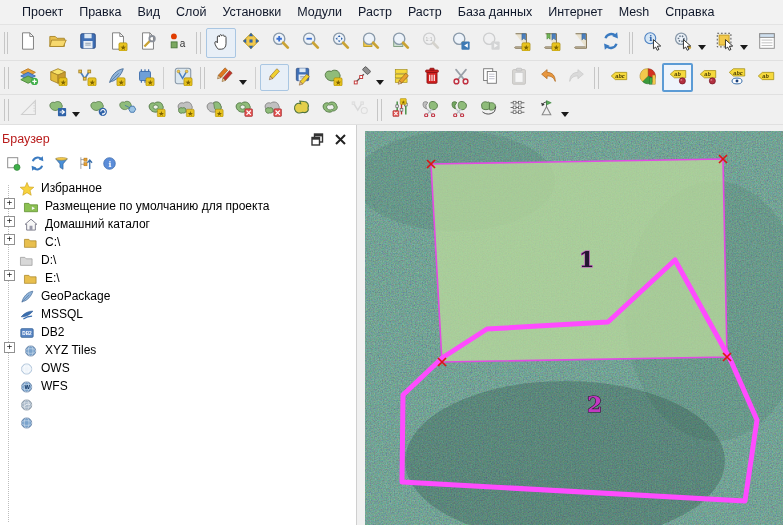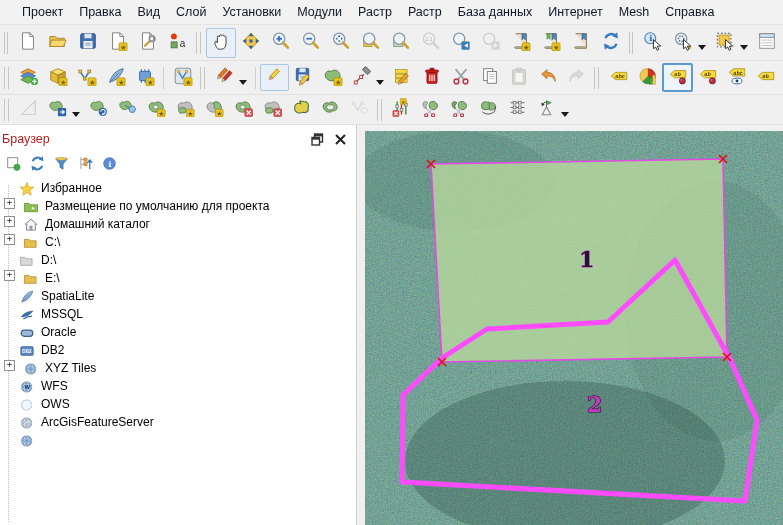--- a/index.html
+++ b/index.html
@@ -776,40 +776,31 @@
           <span class="tree-label">E:\</span>
         </div>
         <div class="tree-row">
           <span class="stub"></span>
           <span class="tree-icon">
             <svg viewBox="0 0 22 22" xmlns="http://www.w3.org/2000/svg">
               <path d="M4,18 C6,10 12,4 19,3 C17,10 11,16 6,17 Z" fill="#8fb3d9" stroke="#4a6f9a" stroke-width="1"></path>
               <line x1="4" y1="18" x2="14" y2="8" stroke="#4a6f9a" stroke-width="0.8"></line>
             </svg>
           </span>
-          <span class="tree-label">SpatiaLite</span>
+          <span class="tree-label">GeoPackage</span>
         </div>
         <div class="tree-row">
           <span class="stub"></span>
           <span class="tree-icon">
             <svg viewBox="0 0 22 22" xmlns="http://www.w3.org/2000/svg">
               <path d="M3,13.5 C7,8.5 13,5.5 19,5.5 C16,10 10,14 3,13.5 Z" fill="#3a6fb0" stroke="#24508a" stroke-width="0.7"></path>
               <path d="M6,16.5 C10,13.5 14,12.5 18,12.5" stroke="#3a6fb0" fill="none" stroke-width="1.5"></path>
             </svg>
           </span>
           <span class="tree-label">MSSQL</span>
-        </div>
-        <div class="tree-row">
-          <span class="stub"></span>
-          <span class="tree-icon">
-            <svg viewBox="0 0 22 22" xmlns="http://www.w3.org/2000/svg">
-              <rect x="3" y="7" width="16" height="8.5" rx="4.2" fill="#9db8d8" stroke="#3a6190" stroke-width="1.7"></rect>
-            </svg>
-          </span>
-          <span class="tree-label">Oracle</span>
         </div>
         <div class="tree-row">
           <span class="stub"></span>
           <span class="tree-icon">
             <svg viewBox="0 0 22 22" xmlns="http://www.w3.org/2000/svg">
               <rect x="2.5" y="5" width="17" height="12" rx="1.5" fill="#5b87c5" stroke="#2a5a90"></rect>
               <text x="4.5" y="13.8" font-size="6.5" font-weight="bold" fill="#fff">DB2</text>
             </svg>
           </span>
           <span class="tree-label">DB2</span>
@@ -817,55 +808,54 @@
         <div class="tree-row">
           <span class="exp">+</span>
           <span class="tree-icon">
             <svg viewBox="0 0 22 22" xmlns="http://www.w3.org/2000/svg">
               <circle cx="10.5" cy="11" r="7" fill="#7aa3cc" stroke="#4a6a94" stroke-width="1"></circle>
               <ellipse cx="10.5" cy="11" rx="3.2" ry="7" fill="none" stroke="#fff" stroke-width="0.7" opacity="0.75"></ellipse>
               <ellipse cx="10.5" cy="11" rx="7" ry="3.2" fill="none" stroke="#fff" stroke-width="0.7" opacity="0.75"></ellipse>
             </svg>
           </span>
           <span class="tree-label">XYZ Tiles</span>
+        </div>
+        <div class="tree-row">
+          <span class="stub"></span>
+          <span class="tree-icon">
+            <svg viewBox="0 0 22 22" xmlns="http://www.w3.org/2000/svg">
+              <circle cx="10.5" cy="11" r="7" fill="#eef4fa" stroke="#8aa8c8" stroke-width="1"></circle>
+              <ellipse cx="10.5" cy="11" rx="3.2" ry="7" fill="none" stroke="#fff" stroke-width="0.7" opacity="0.75"></ellipse>
+              <ellipse cx="10.5" cy="11" rx="7" ry="3.2" fill="none" stroke="#fff" stroke-width="0.7" opacity="0.75"></ellipse>
+            </svg>
+          </span>
+          <span class="tree-label">OWS</span>
         </div>
         <div class="tree-row">
           <span class="stub"></span>
           <span class="tree-icon">
             <svg viewBox="0 0 22 22" xmlns="http://www.w3.org/2000/svg">
               <circle cx="10.5" cy="11" r="7" fill="#7aa3cc" stroke="#4a6a94" stroke-width="1"></circle>
               <ellipse cx="10.5" cy="11" rx="3.2" ry="7" fill="none" stroke="#fff" stroke-width="0.7" opacity="0.75"></ellipse>
               <ellipse cx="10.5" cy="11" rx="7" ry="3.2" fill="none" stroke="#fff" stroke-width="0.7" opacity="0.75"></ellipse>
               <text x="7.5" y="14" font-size="8" font-weight="bold" fill="#1a3a64">W</text>
             </svg>
           </span>
           <span class="tree-label">WFS</span>
         </div>
         <div class="tree-row">
           <span class="stub"></span>
           <span class="tree-icon">
             <svg viewBox="0 0 22 22" xmlns="http://www.w3.org/2000/svg">
-              <circle cx="10.5" cy="11" r="7" fill="#eef4fa" stroke="#8aa8c8" stroke-width="1"></circle>
-              <ellipse cx="10.5" cy="11" rx="3.2" ry="7" fill="none" stroke="#fff" stroke-width="0.7" opacity="0.75"></ellipse>
-              <ellipse cx="10.5" cy="11" rx="7" ry="3.2" fill="none" stroke="#fff" stroke-width="0.7" opacity="0.75"></ellipse>
-            </svg>
-          </span>
-          <span class="tree-label">OWS</span>
-        </div>
-        <div class="tree-row">
-          <span class="stub"></span>
-          <span class="tree-icon">
-            <svg viewBox="0 0 22 22" xmlns="http://www.w3.org/2000/svg">
               <circle cx="10.5" cy="11" r="7" fill="#a8b8c8" stroke="#6a7a8a" stroke-width="1"></circle>
               <ellipse cx="10.5" cy="11" rx="3.2" ry="7" fill="none" stroke="#fff" stroke-width="0.7" opacity="0.75"></ellipse>
               <ellipse cx="10.5" cy="11" rx="7" ry="3.2" fill="none" stroke="#fff" stroke-width="0.7" opacity="0.75"></ellipse>
               <path d="M7,13 C9,10 13,9 15,10.5" fill="none" stroke="#fff" stroke-width="1"></path>
             </svg>
           </span>
-          <span class="tree-label">ArcGisFeatureServer</span>
         </div>
         <div class="tree-row">
           <span class="stub"></span>
           <span class="tree-icon">
             <svg viewBox="0 0 22 22" xmlns="http://www.w3.org/2000/svg">
               <circle cx="10.5" cy="11" r="7" fill="#7aa3cc" stroke="#4a6a94" stroke-width="1"></circle>
               <ellipse cx="10.5" cy="11" rx="3.2" ry="7" fill="none" stroke="#fff" stroke-width="0.7" opacity="0.75"></ellipse>
               <ellipse cx="10.5" cy="11" rx="7" ry="3.2" fill="none" stroke="#fff" stroke-width="0.7" opacity="0.75"></ellipse>
             </svg>
           </span>

